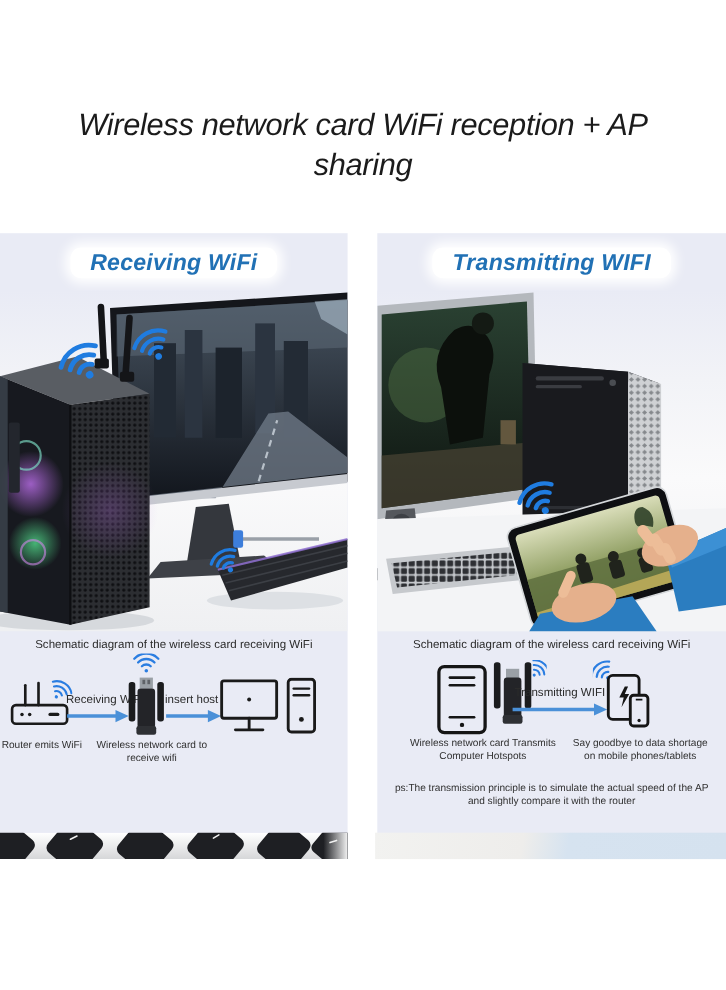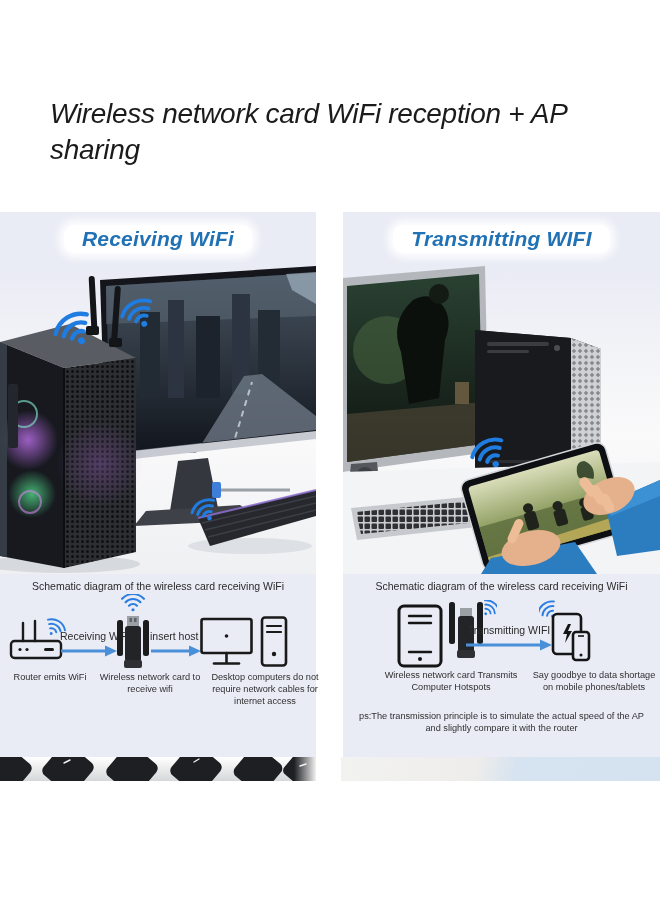--- a/index.html
+++ b/index.html
@@ -1,37 +1,37 @@
 <!DOCTYPE html>
 <html><head>
 <meta charset="utf-8">
 <style>
   html,body { margin:0; padding:0; background:#ffffff; }
   .page { position:relative; width:660px; height:900px; background:#ffffff; overflow:hidden;
           font-family:"Liberation Sans", sans-serif; }
-  .title { position:absolute; top:96px; left:50px; width:560px; margin:0; 
+  .title { position:absolute; top:96px; left:50px; width:560px; margin:0; text-align:center;
            font-size:28px; font-weight:400; font-style:italic; color:#1b1b1b;
            line-height:1.28; letter-spacing:-0.3px; }
   .panel { position:absolute; top:195px; height:563px; background:#e9ebf5;margin-top:17px; }
   .panel.left  { left:0;     width:316px; }
   .panel.right { left:343px; width:317px; }
   .panel-header { position:absolute; top:13px; left:0; width:100%; text-align:center; }
   .header-band { display:inline-block; background:#ffffff; border-radius:10px; padding:2px 18px;
                  box-shadow:0 0 10px 5px rgba(255,255,255,0.95);
                  font-size:21px; font-weight:700; font-style:italic; color:#2171b5; letter-spacing:0.2px; }
   .photo { position:absolute; top:52px; left:0; width:100%; height:310px; }
   .photo svg { display:block; }
   .schematic { position:absolute; top:348px; left:0; width:100%; height:201px;
                color:#2d2d2d; }
   .sch-title { position:absolute; top:20px; left:0; width:100%; text-align:center; font-size:10.5px; color:#2b2b2b; }
   .sch-item { position:absolute; }
   .arrow-group { position:absolute; text-align:center; }
   .arrow-label { display:block; font-size:10.5px; color:#2b2b2b; margin-bottom:2px; white-space:nowrap; }
   .arrow-group svg { display:block; margin:0 auto; }
-  .sch-label { position:absolute; text-align:center; font-size:9.2px; line-height:1.3; color:#303030;padding-left:12px; }
+  .sch-label { position:absolute; text-align:center; font-size:9.2px; line-height:1.3; color:#303030; }
   .sch-note  { position:absolute; text-align:center; font-size:9.2px; line-height:1.35; color:#303030; }
   
   .sch-router  { left:8px;   top:54px; }
   .arrow-1     { left:60px;  top:70px; width:58px; }
   .sch-adapter { left:112px; top:34px; }
   .arrow-2     { left:150px; top:70px; width:32px; }
   .sch-desktop { left:200px; top:56px; }
   .lbl-1 { left:0px;   top:112px; width:76px; }
   .lbl-2 { left:76px;  top:112px; width:124px; }
   .lbl-3 { left:196px; top:112px; width:114px; }
@@ -234,21 +234,20 @@
             <line x1="67" y1="10" x2="81" y2="10" stroke-width="2.2"></line>
             <line x1="67" y1="16" x2="81" y2="16" stroke-width="2.2"></line>
           </g>
           <circle cx="26.5" cy="20" r="1.8" fill="#1a1a1a"></circle>
           <circle cx="74" cy="38" r="2.2" fill="#1a1a1a"></circle>
         </svg>
       </div>
 
       <div class="sch-label lbl-1">Router emits WiFi</div>
       <div class="sch-label lbl-2">Wireless network card to receive wifi</div>
-      <div class="sch-label lbl-3">Desktop computers do not require network cables for internet access</div>
     </div>
   </section>
 
   <section class="panel right">
     <div class="panel-header">
       <span class="header-band">Transmitting WIFI</span>
     </div>
 
     <div class="photo">
       <svg width="317" height="310" viewBox="0 0 317 310">

